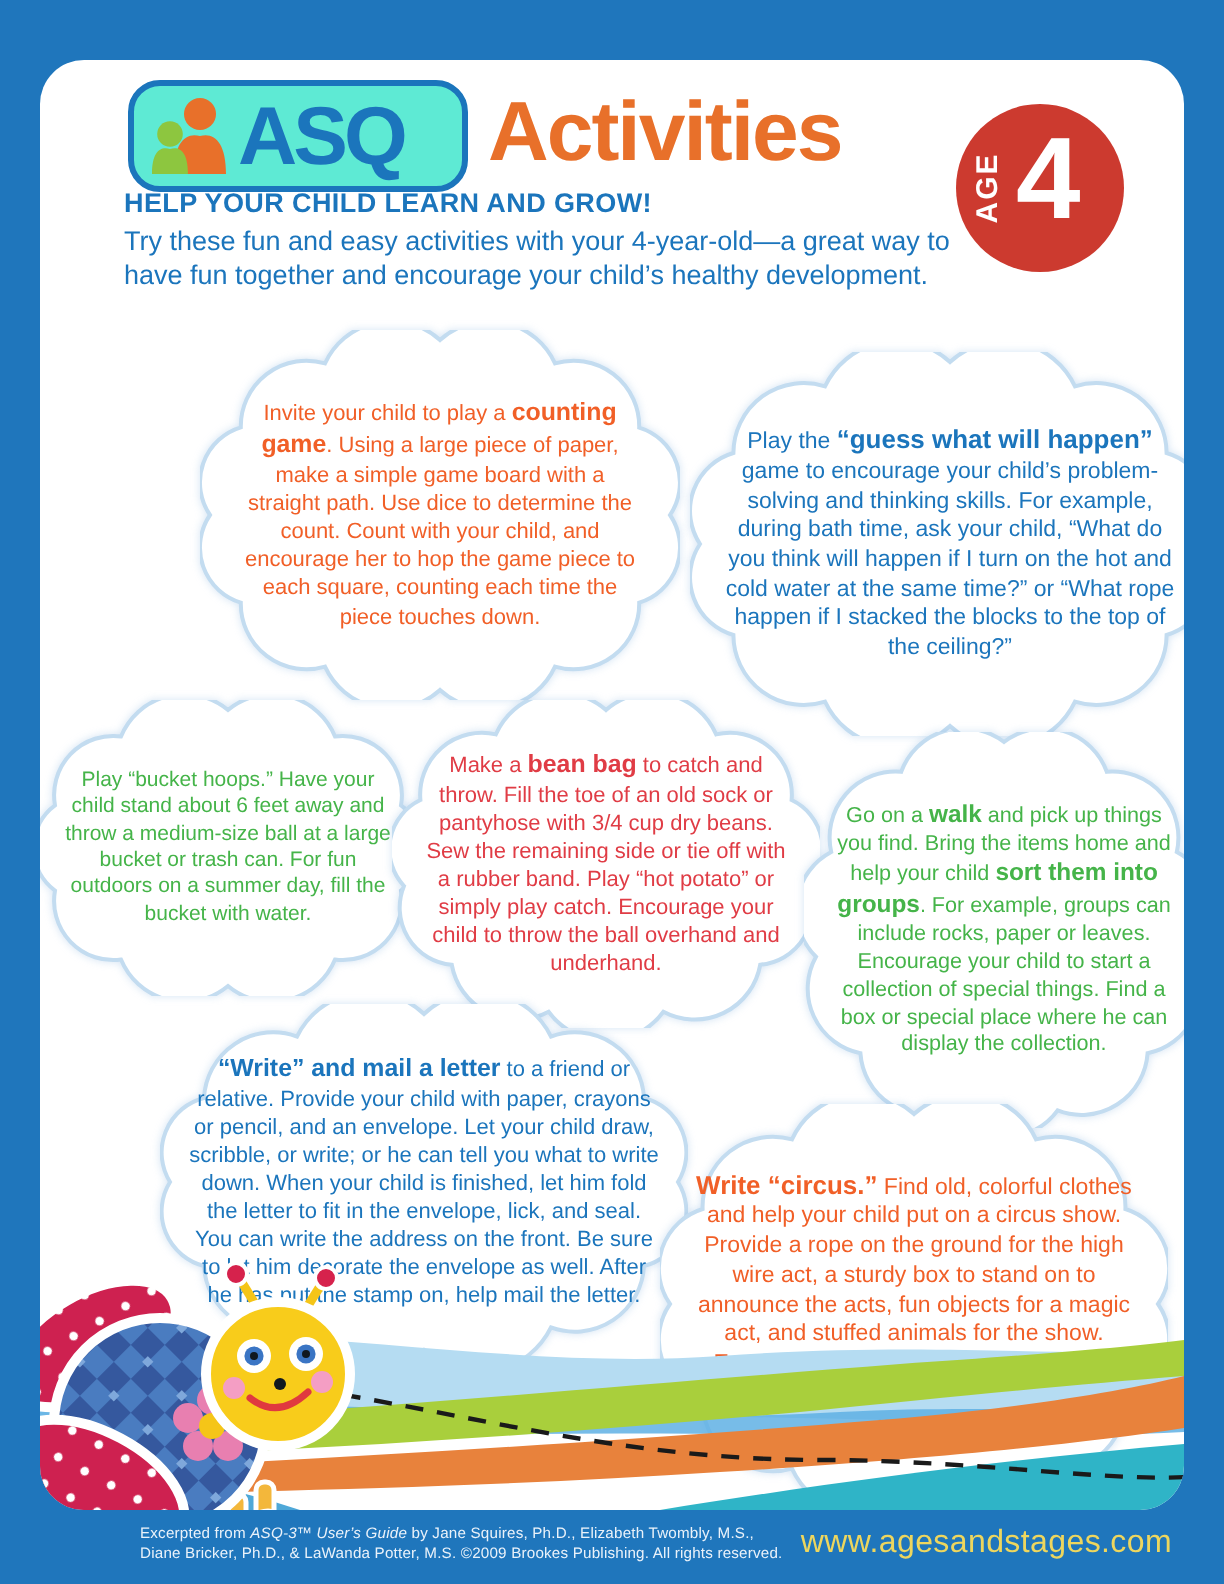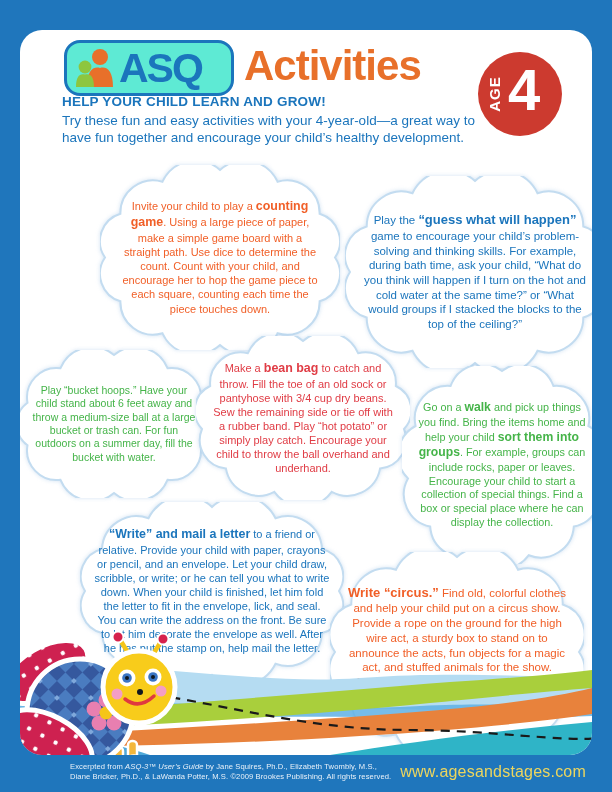--- a/index.html
+++ b/index.html
@@ -57,21 +57,21 @@
     text-align:center; line-height:1.28; z-index:1;
   }
   .cloud-text > div{width:100%;}
   .cloud-text .b{font-weight:bold; font-size:1.13em;}
   .c1{left:80px;  top:135px; width:240px; height:185px;}
   .c1 .cloud-text{padding:26px 22px; font-size:11px;}
   .c2{left:325px; top:146px; width:260px; height:192px;}
   .c2 .cloud-text{padding:26px 16px; font-size:11.5px;}
   .c3{left:-2px;  top:320px; width:192px; height:148px;}
   .c3 .cloud-text{padding:20px 14px; font-size:10.5px;}
-  .c4{left:176px; top:306px; width:214px; height:164px;}
+  .c4{left:176px; top:320px; width:214px; height:164px;}
   .c4 .cloud-text{padding:22px 14px; font-size:11px;}
   .c5{left:382px; top:336px; width:200px; height:198px;}
   .c5 .cloud-text{padding:24px 12px; font-size:10.8px;}
   .c6{left:60px;  top:472px; width:264px; height:178px;}
   .c6 .cloud-text{padding:22px 14px; font-size:11px;}
   .c7{left:310px; top:522px; width:254px; height:200px;}
   .c7 .cloud-text{padding:26px 16px; font-size:11.5px;}
   
   .decor{position:absolute; left:0; top:600px; width:572px; height:125px; z-index:3;}
   .bug{position:absolute; left:-14px; top:600px; width:178px; height:152px; z-index:4;}
@@ -125,21 +125,21 @@
         </svg>
       <div class="cloud-text" style="color: rgb(241, 95, 39);">
           <div><span>Invite your child to play a </span><span class="b">counting game</span><span>. Using a large piece of paper, make a simple game board with a straight path. Use dice to determine the count. Count with your child, and encourage her to hop the game piece to each square, counting each time the piece touches down.</span></div>
         </div>
     </div>
     <div class="cloud c2">
         <svg viewBox="0 0 260 192" class="cloud-bg">
           <path d="M 130.0 5.0 A 39.5 39.5 0 0 1 192.5 17.2 A 35.1 35.1 0 0 1 238.3 50.5 A 30.1 30.1 0 0 1 255.0 96.0 A 30.1 30.1 0 0 1 238.3 141.5 A 35.1 35.1 0 0 1 192.5 174.8 A 39.5 39.5 0 0 1 130.0 187.0 A 39.5 39.5 0 0 1 67.5 174.8 A 35.1 35.1 0 0 1 21.7 141.5 A 30.1 30.1 0 0 1 5.0 96.0 A 30.1 30.1 0 0 1 21.7 50.5 A 35.1 35.1 0 0 1 67.5 17.2 A 39.5 39.5 0 0 1 130.0 5.0 Z" fill="#ffffff" stroke="#C3DCF0" stroke-width="2"></path>
         </svg>
       <div class="cloud-text" style="color: rgb(27, 117, 188);">
-          <div><span>Play the </span><span class="b">“guess what will happen”</span><span> game to encourage your child’s problem-solving and thinking skills. For example, during bath time, ask your child, “What do you think will happen if I turn on the hot and cold water at the same time?” or “What would groups if I stacked the blocks to the top of the ceiling?”</span></div>
+          <div><span>Play the </span><span class="b">“guess what will happen”</span><span> game to encourage your child’s problem-solving and thinking skills. For example, during bath time, ask your child, “What do you think will happen if I turn on the hot and cold water at the same time?” or “What rope happen if I stacked the blocks to the top of the ceiling?”</span></div>
         </div>
     </div>
     <div class="cloud c3">
         <svg viewBox="0 0 192 148" class="cloud-bg">
           <path d="M 96.0 5.0 A 34.2 34.2 0 0 1 149.5 18.2 A 29.6 29.6 0 0 1 182.5 52.7 A 26.4 26.4 0 0 1 182.5 95.3 A 29.6 29.6 0 0 1 149.5 129.8 A 34.2 34.2 0 0 1 96.0 143.0 A 34.2 34.2 0 0 1 42.5 129.8 A 29.6 29.6 0 0 1 9.5 95.3 A 26.4 26.4 0 0 1 9.5 52.7 A 29.6 29.6 0 0 1 42.5 18.2 A 34.2 34.2 0 0 1 96.0 5.0 Z" fill="#ffffff" stroke="#C3DCF0" stroke-width="2"></path>
         </svg>
       <div class="cloud-text" style="color: rgb(69, 180, 73);">
           <div><span>Play “bucket hoops.” Have your child stand about 6 feet away and throw a medium-size ball at a large bucket or trash can. For fun outdoors on a summer day, fill the bucket with water.</span></div>
         </div>
     </div>

